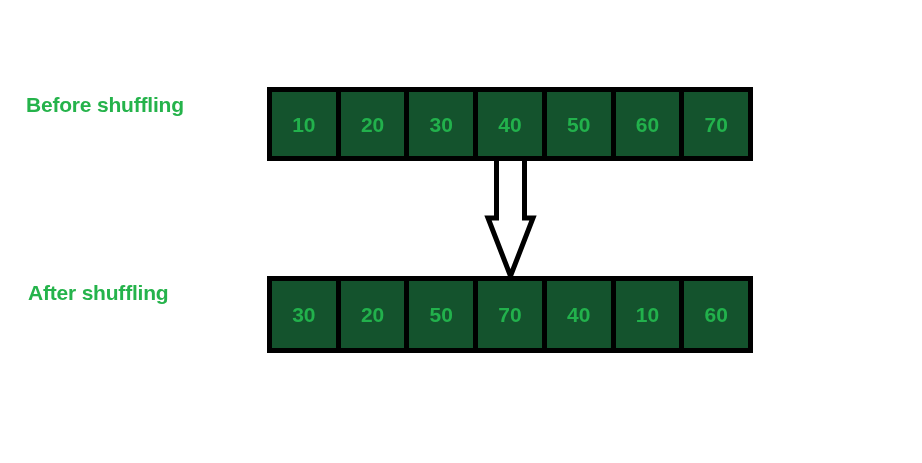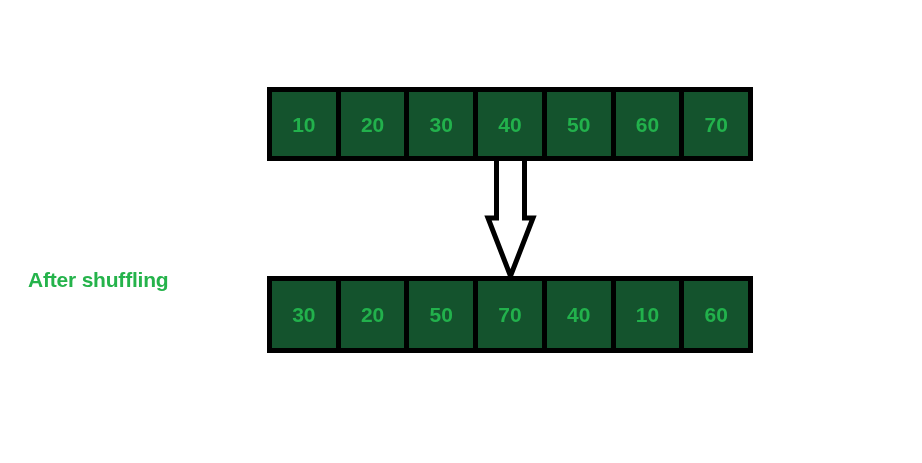--- a/index.html
+++ b/index.html
@@ -22,21 +22,21 @@
   
   .row-label {
     position: absolute;
     font-weight: bold;
     font-size: 21px;
     letter-spacing: -0.2px;
     white-space: nowrap;
     color: #25b34b;
   }
   #label-before { left: 26px; top: 93px; }
-  #label-after  { left: 28px; top: 268px; }
+  #label-after  { left: 28px; top: 281px; }
 
   
   .array {
     position: absolute;
     display: flex;
     box-sizing: border-box;
     border: 5px solid #000000;
     background: #ffffff;
   }
   #array-before {
@@ -83,20 +83,21 @@
     display: block;
     width: 58px;
     height: 125px;
   }
 </style>
 </head>
 <body>
 
 <div id="canvas">
 
+  <div class="row-label" id="label-before">Before shuffling</div>
 
   <div class="array" id="array-before">
     <div class="cell">
       <span class="cell-value">10</span>
     </div>
     <div class="cell">
       <span class="cell-value">20</span>
     </div>
     <div class="cell">
       <span class="cell-value">30</span>

